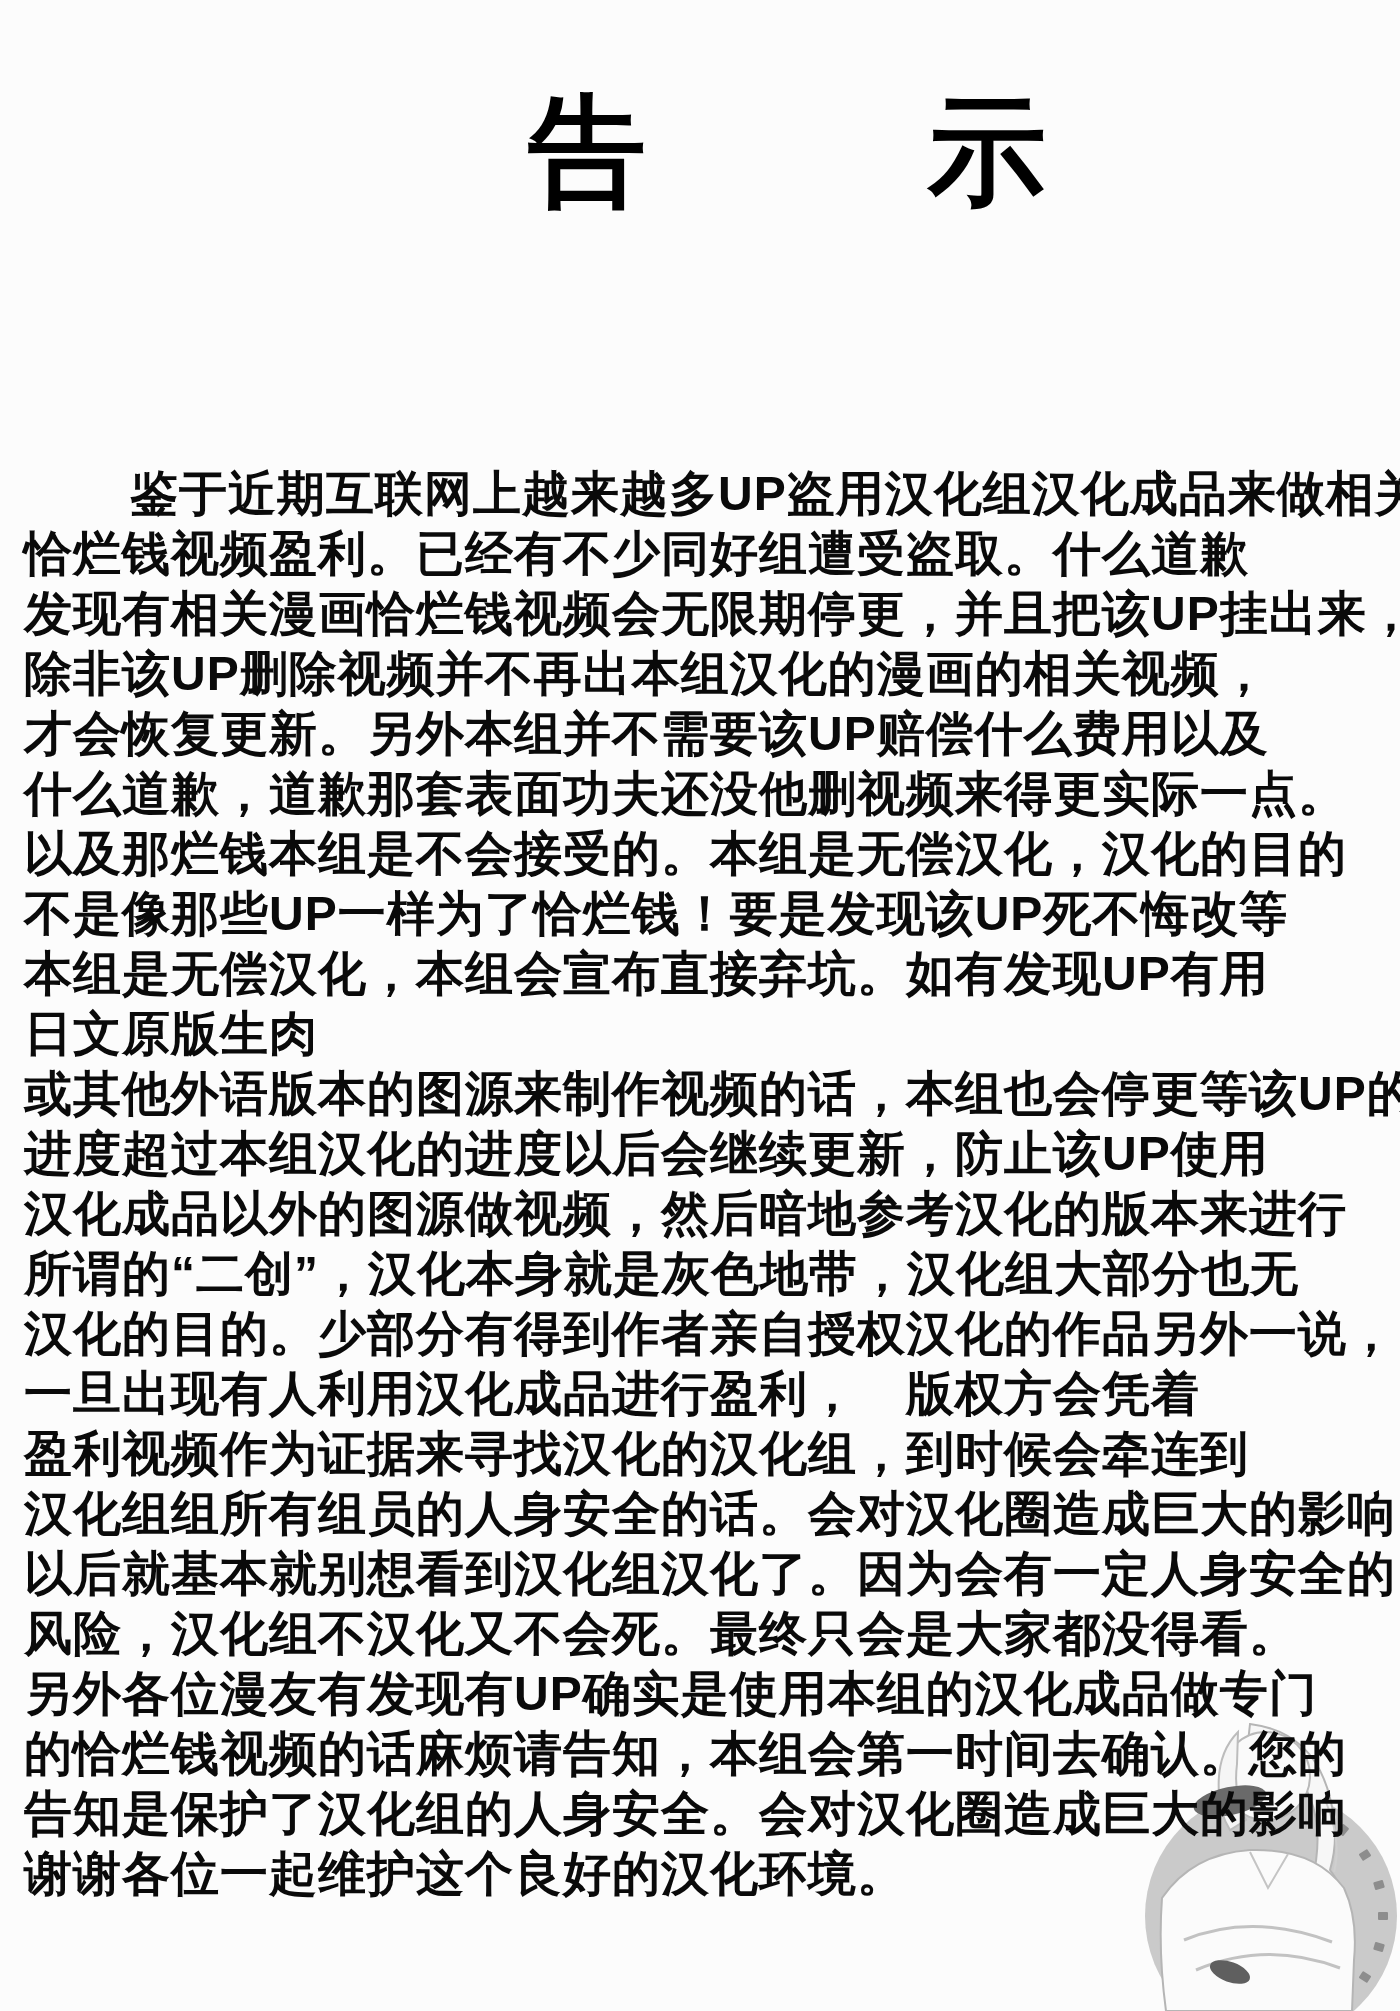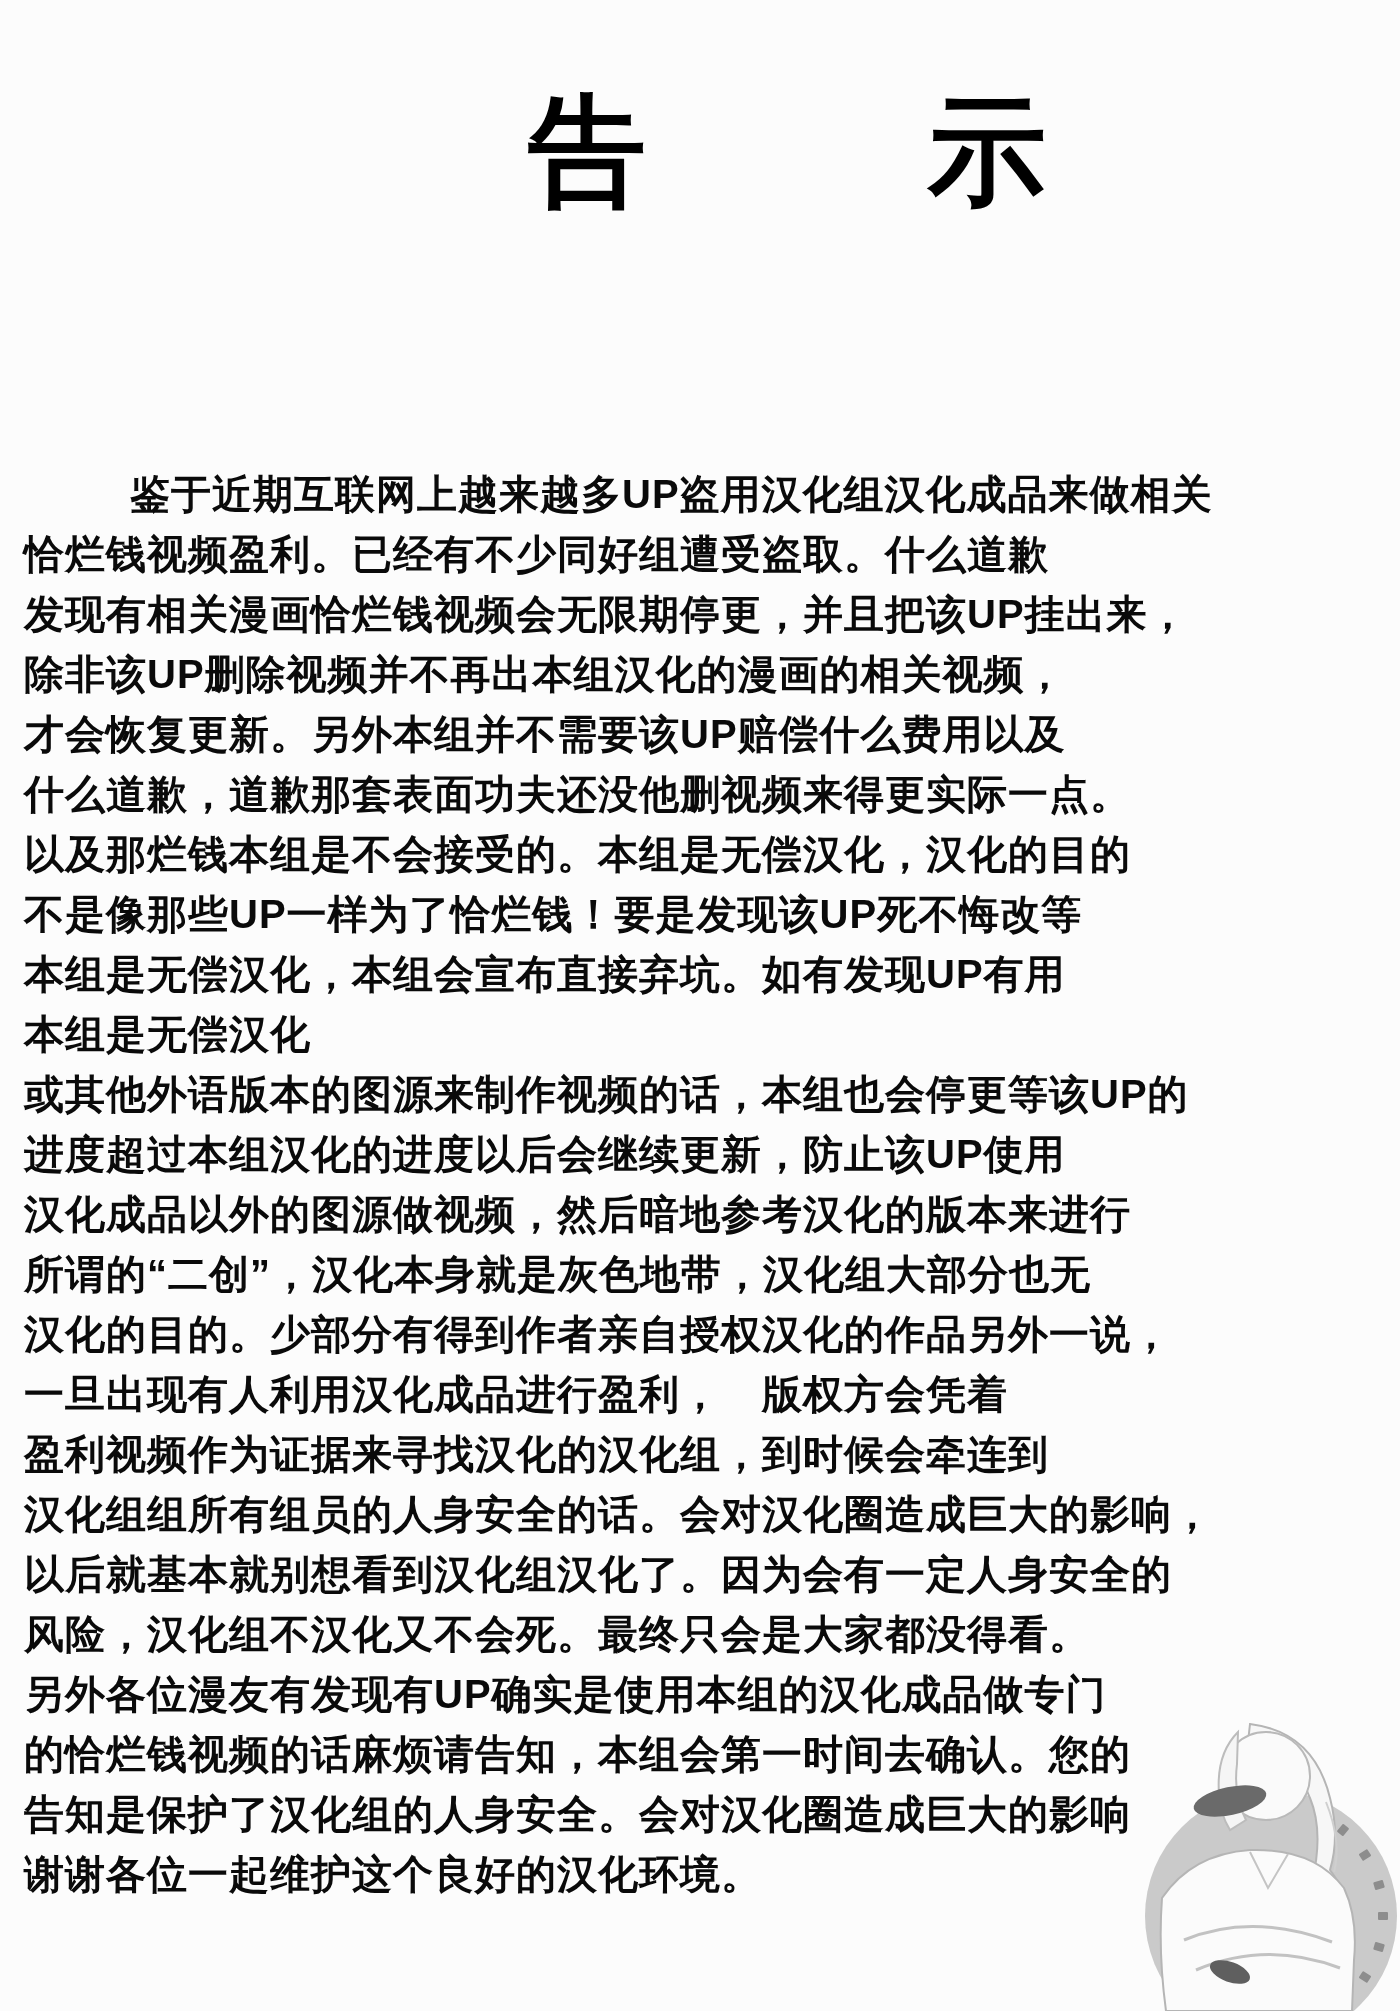--- a/index.html
+++ b/index.html
@@ -28,21 +28,21 @@
     font-weight: 900;
     color: #000000;
     z-index: 2;
   }
   .notice {
     position: absolute;
     top: 464px;
     left: 24px;
     width: 1372px;
     z-index: 2;
-    font-size: 40px;
+    font-size: 48px;
     font-weight: 700;
     letter-spacing: 1px;
     line-height: 60px;
     color: #0a0a0a;
   }
   .notice .line {
     height: 60px;
     white-space: nowrap;
   }
   .notice .line:first-child {
@@ -70,21 +70,21 @@
   <div class="notice">
       <div class="line">鉴于近期互联网上越来越多UP盗用汉化组汉化成品来做相关</div>
       <div class="line">恰烂钱视频盈利。已经有不少同好组遭受盗取。什么道歉</div>
       <div class="line">发现有相关漫画恰烂钱视频会无限期停更，并且把该UP挂出来，</div>
       <div class="line">除非该UP删除视频并不再出本组汉化的漫画的相关视频，</div>
       <div class="line">才会恢复更新。另外本组并不需要该UP赔偿什么费用以及</div>
       <div class="line">什么道歉，道歉那套表面功夫还没他删视频来得更实际一点。</div>
       <div class="line">以及那烂钱本组是不会接受的。本组是无偿汉化，汉化的目的</div>
       <div class="line">不是像那些UP一样为了恰烂钱！要是发现该UP死不悔改等</div>
       <div class="line">本组是无偿汉化，本组会宣布直接弃坑。如有发现UP有用</div>
-      <div class="line">本组是无偿汉化</div>
+      <div class="line">日文原版生肉</div>
       <div class="line">或其他外语版本的图源来制作视频的话，本组也会停更等该UP的</div>
       <div class="line">进度超过本组汉化的进度以后会继续更新，防止该UP使用</div>
       <div class="line">汉化成品以外的图源做视频，然后暗地参考汉化的版本来进行</div>
       <div class="line">所谓的“二创”，汉化本身就是灰色地带，汉化组大部分也无</div>
       <div class="line">汉化的目的。少部分有得到作者亲自授权汉化的作品另外一说，</div>
       <div class="line">一旦出现有人利用汉化成品进行盈利，　版权方会凭着</div>
       <div class="line">盈利视频作为证据来寻找汉化的汉化组，到时候会牵连到</div>
       <div class="line">汉化组组所有组员的人身安全的话。会对汉化圈造成巨大的影响，</div>
       <div class="line">以后就基本就别想看到汉化组汉化了。因为会有一定人身安全的</div>
       <div class="line">风险，汉化组不汉化又不会死。最终只会是大家都没得看。</div>

